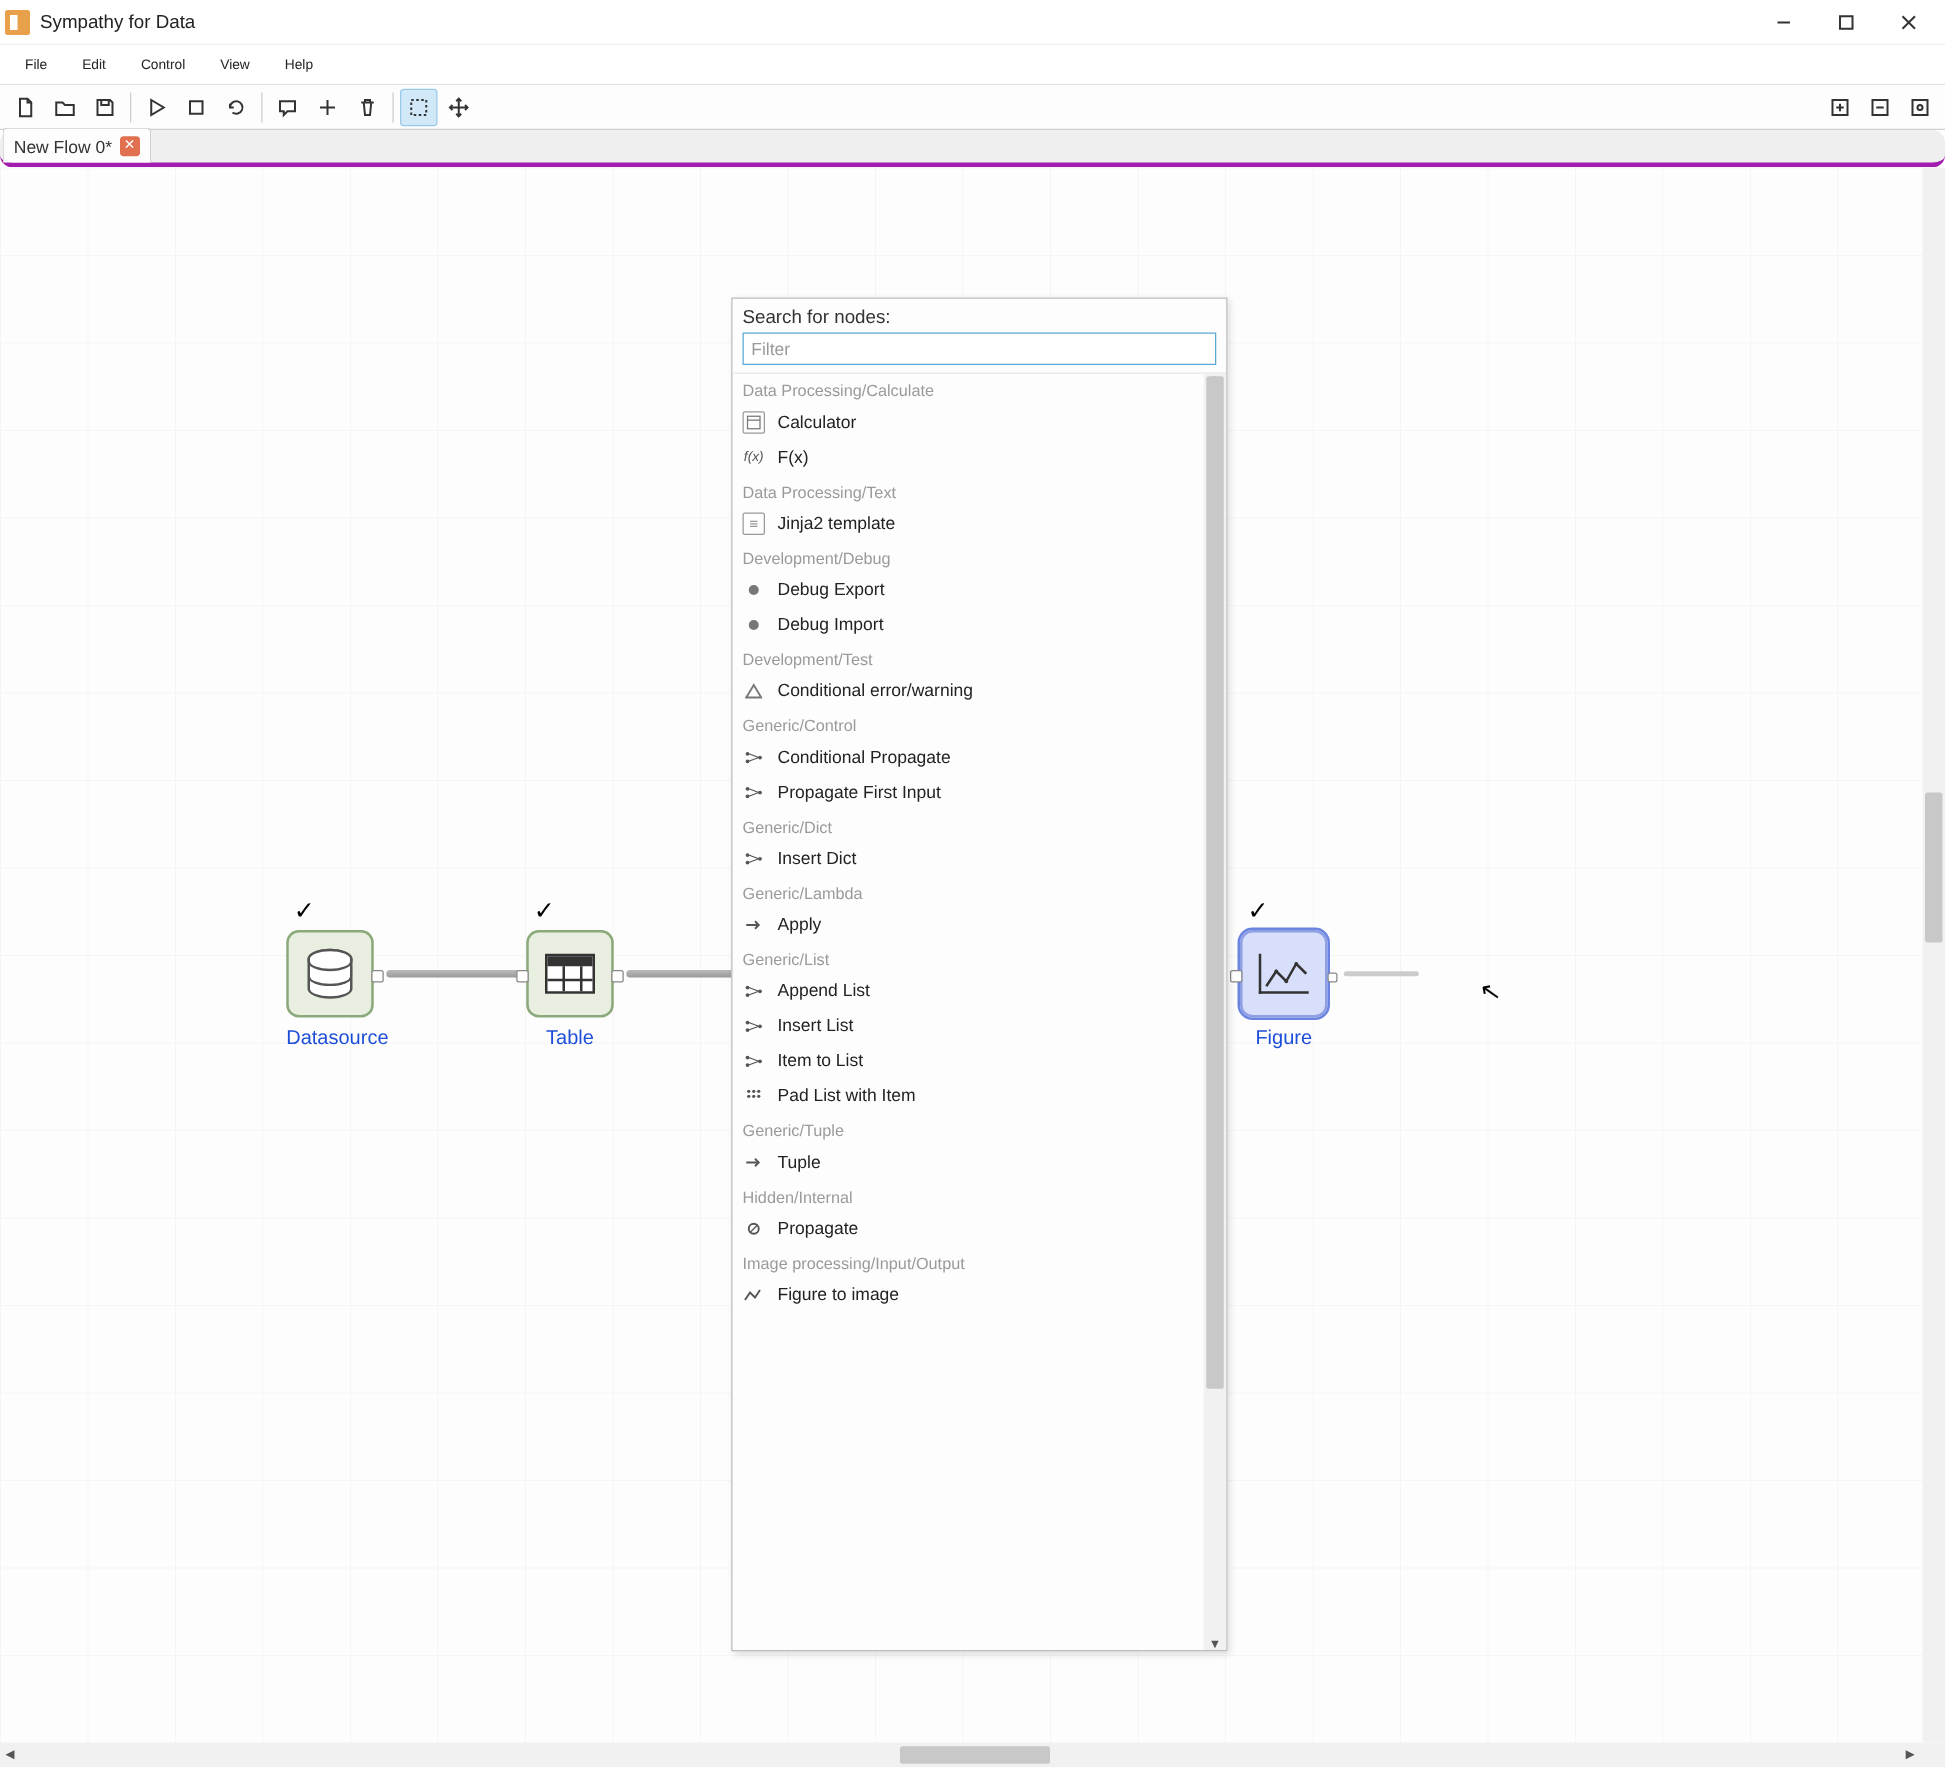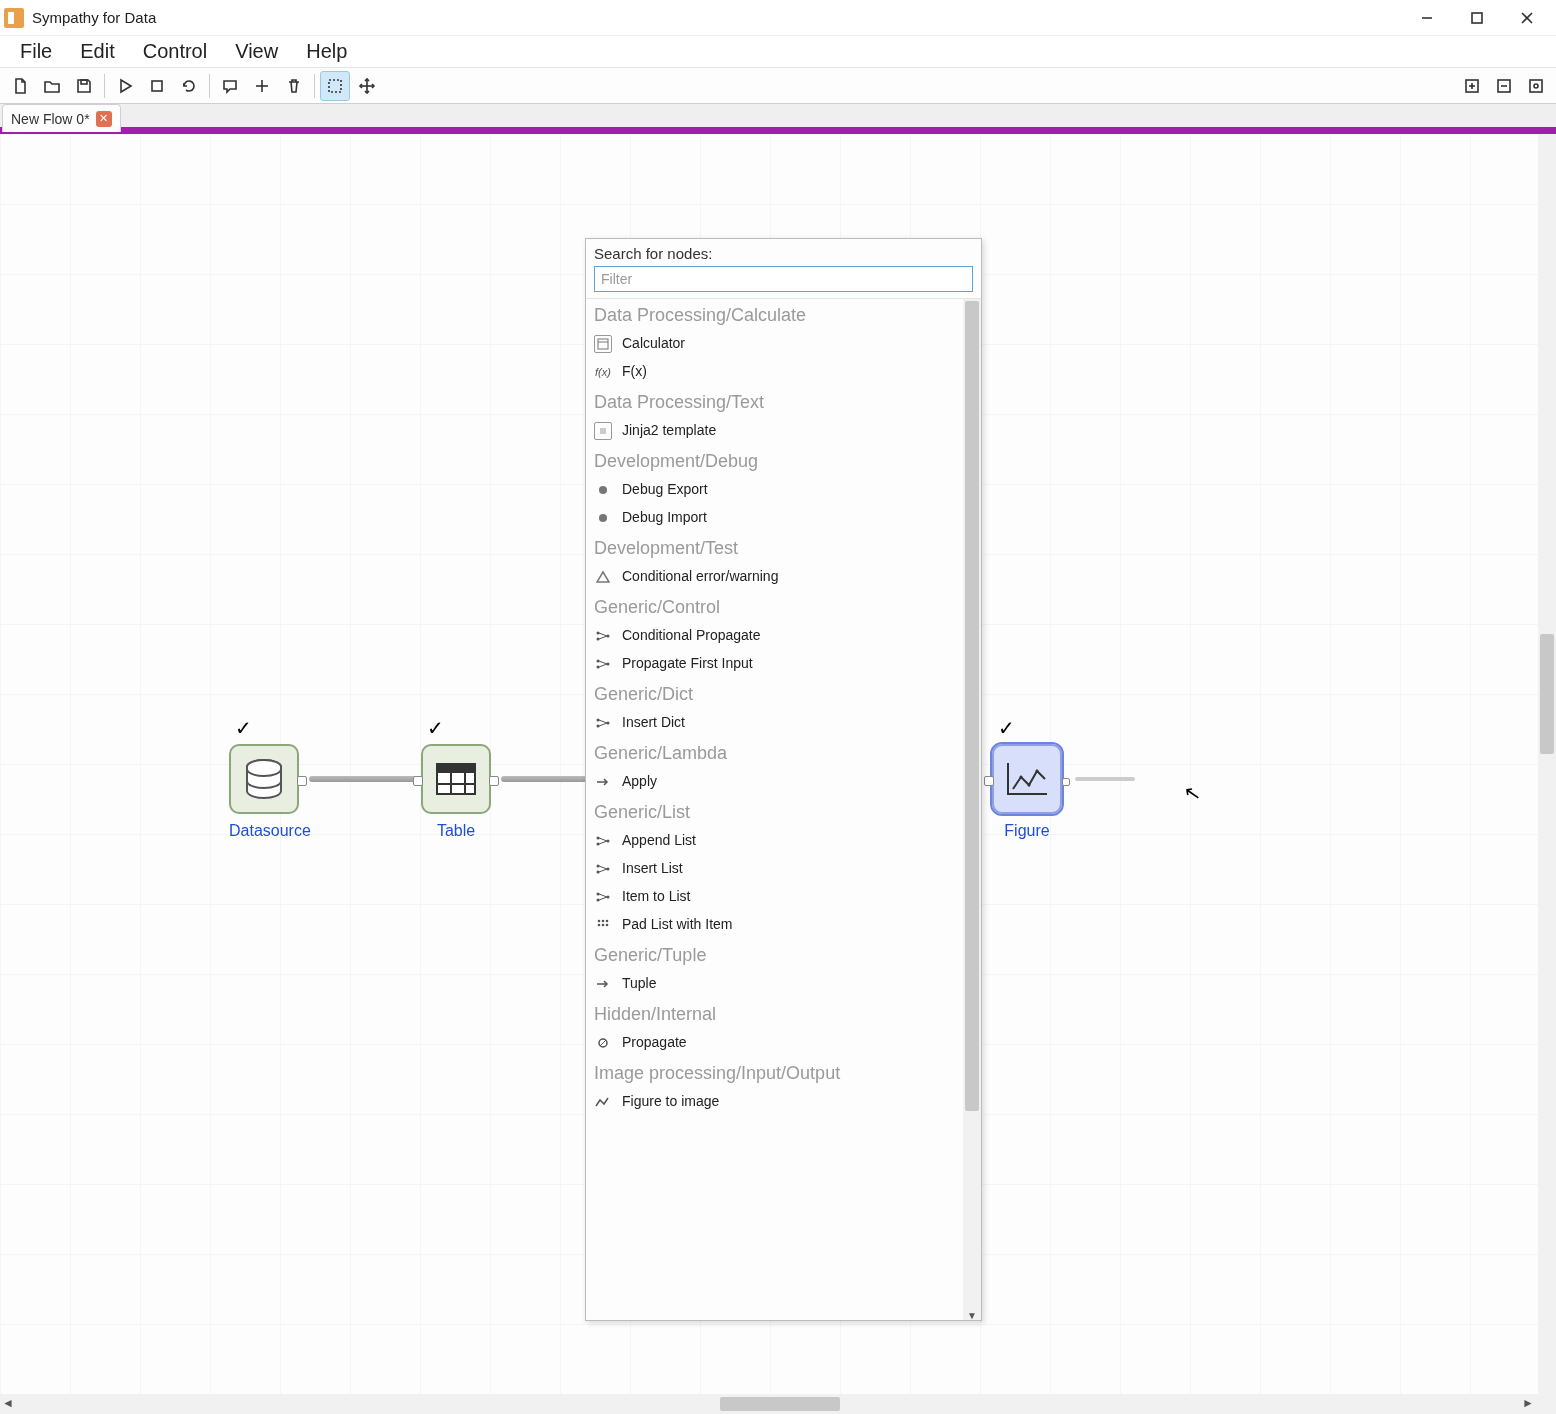--- a/index.html
+++ b/index.html
@@ -8,31 +8,31 @@
 
 .titlebar { height: 36px; display: flex; align-items: center; padding: 0 4px; background: #fff; border-bottom: 1px solid #f0f0f0; }
 .titlebar .app-icon { width: 20px; height: 20px; background: #e8a14a; border-radius: 2px; margin-right: 8px; display:inline-block; position:relative; }
 .titlebar .app-icon::after { content:""; position:absolute; left:4px; top:4px; width:6px; height:12px; background:#fff; }
 .titlebar .title { flex: 1; font-size: 15px; color: #222; }
 .wincontrols { display: flex; }
 .wincontrols .wc { width: 50px; height: 36px; display:flex; align-items:center; justify-content:center; color:#222; }
 
 
 .menubar { height: 32px; display:flex; align-items:center; padding: 0 6px; border-bottom:1px solid #e5e5e5; background:#fff; }
-.menubar .menu { padding: 4px 14px; color:#222; font-size:20px; }
+.menubar .menu { padding: 4px 14px; color:#222; font-size:11px; }
 
 
 .toolbar { height: 36px; display:flex; align-items:center; padding: 0 4px; border-bottom:1px solid #d0d0d0; background:#fdfdfd; }
 .toolbar .tool { width: 30px; height: 30px; display:flex; align-items:center; justify-content:center; border-radius:3px; color:#333; margin:0 1px; }
 .toolbar .tool.active { background:#d0e8f7; border:1px solid #99c9e8; }
 .toolbar .spacer { flex:1; }
 .toolbar .sep { width:1px; height:24px; background:#ccc; margin:0 4px; }
 
 
-.tabbar { height: 30px; background:#efefef; display:flex; align-items:flex-start; border-bottom:7px solid #a21caf; }
+.tabbar { height: 30px; background:#efefef; display:flex; align-items:flex-end; border-bottom:4px solid #a21caf;border-radius:10px; }
 .tab { height: 28px; background:#fdfdfd; border:1px solid #d0d0d0; border-bottom:none; border-top-left-radius:4px; border-top-right-radius:4px; display:flex; align-items:center; padding:0 8px; margin-left:2px; font-size:14px; color:#333; }
 .tab .closex { margin-left:6px; width:16px; height:16px; background:#e07050; color:#fff; border-radius:3px; display:flex; align-items:center; justify-content:center; font-size:11px; line-height:1; }
 
 
 .canvas-wrap { position:relative; width:100%; height: calc(1414px - 36px - 32px - 36px - 30px - 20px); background:#fdfdfd; overflow:hidden; }
 .canvas-wrap .grid { position:absolute; inset:0; background-image: linear-gradient(#f5f5f5 1px, transparent 1px), linear-gradient(90deg, #f5f5f5 1px, transparent 1px); background-size: 70px 70px; }
 .vscroll { position:absolute; right:0; top:0; bottom:0; width:18px; background:#f1f1f1; }
 .vscroll .thumb { position:absolute; right:2px; left:2px; top:500px; height:120px; background:#c8c8c8; border-radius:2px; }
 .bottom-scroll { height:20px; background:#f1f1f1; position:relative; }
 .bottom-scroll .thumb { position:absolute; top:3px; bottom:3px; left:720px; width:120px; background:#c8c8c8; border-radius:2px; }
@@ -75,21 +75,21 @@
 
 .popup { position:absolute; left:573px; top:104px; width:397px; background:#fdfdfd; border:1px solid #bcbcbc; box-shadow:2px 2px 6px rgba(0,0,0,0.15);margin-left:12px; }
 .popup .plabel { padding:6px 8px 4px; font-size:15px; color:#333; }
 .popup input { width:calc(100% - 16px); margin:0 8px 6px; height:26px; border:1px solid #5aa7d6; padding:0 6px; font-size:14px; color:#444; outline:none; }
 .popup input::placeholder { color:#9a9a9a; }
 .popup .list { height:1022px; overflow:hidden; position:relative; border-top:1px solid #e5e5e5; }
 .popup .list .vsb { position:absolute; right:0; top:0; bottom:0; width:18px; background:#f1f1f1; }
 .popup .list .vsb .vth { position:absolute; left:2px; right:2px; top:2px; height:810px; background:#c8c8c8; border-radius:2px; }
 .popup .list .vsb .arr-up { position:absolute; top:-1px; left:4px; font-size:10px; color:#555; }
 .popup .list .vsb .arr-dn { position:absolute; bottom:-1px; left:4px; font-size:10px; color:#555; }
-.popup .cat { padding:6px 8px 4px; color:#9a9a9a; font-size:18px; }
+.popup .cat { padding:6px 8px 4px; color:#9a9a9a; font-size:13px; }
 .popup .item { padding:5px 8px 5px 8px; display:flex; align-items:flex-start; gap:10px; color:#222; font-size:15px; }
 .popup .item .ii { width:18px; height:18px; display:flex; align-items:center; justify-content:center; color:#555; font-size:13px; flex-shrink:0; }
 .popup .item .ii.box { border:1px solid #999; border-radius:2px; }
 .popup .item .ii.dot::before { content:""; width:8px; height:8px; background:#777; border-radius:50%; display:block; }
 
 
 .cursor { position:absolute; left:1184px; top:647px; font-size:20px; color:#000; transform:rotate(-10deg); }
 
 svg.ticon { width:18px; height:18px; }
 svg.ticon path, svg.ticon rect, svg.ticon circle, svg.ticon line, svg.ticon polyline { stroke:#333; stroke-width:1.6; fill:none; }

